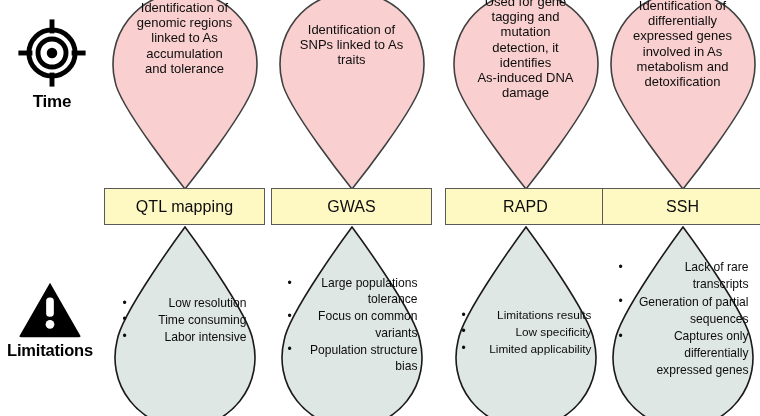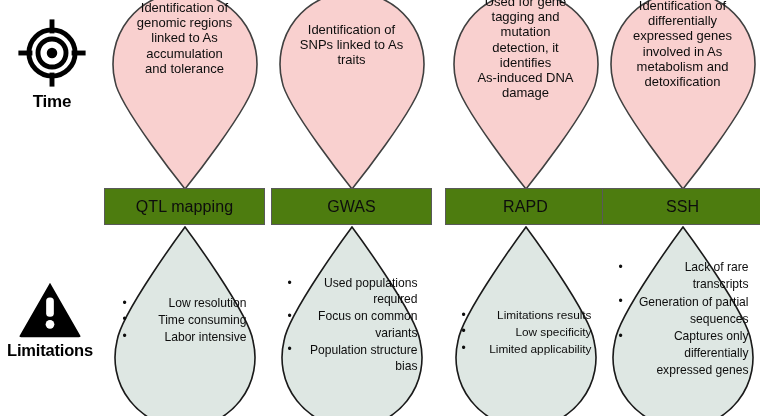--- a/index.html
+++ b/index.html
@@ -84,21 +84,21 @@
 
   
   .mid-box {
     position: absolute;
     left: 2px;
     top: 188px;
     width: 161px;
     height: 37px;
     box-sizing: border-box;
     border: 1.4px solid #595959;
-    background: #4d7c0f;
+    background: #fef9c3;
     display: flex;
     align-items: center;
     justify-content: center;
   }
   .mid-label {
     font-size: 16px;
     color: #0d0d0d;
     letter-spacing: 0.1px;
   }
 
@@ -224,21 +224,21 @@
     <div class="mid-box">
       <span class="mid-label">GWAS</span>
     </div>
 
     <div class="drop-wrap">
       <svg class="drop-svg" viewBox="0 0 156 200">
         <path d="M78 2 C78 2 14 88 10 116 A70 70 0 1 0 146 116 C142 88 78 2 78 2 Z" fill="#dee7e3" stroke="#1a1a1a" stroke-width="1.6"></path>
       </svg>
       <div class="drop-text wide" style="top:42px">
         <ul>
-          <li>Used populations required</li>
+          <li>Large populations tolerance</li>
           <li>Focus on common variants</li>
           <li>Population structure bias</li>
         </ul>
       </div>
     </div>
   </div>
 
   <div class="col" id="col-2">
 
     <div class="pin-wrap">

